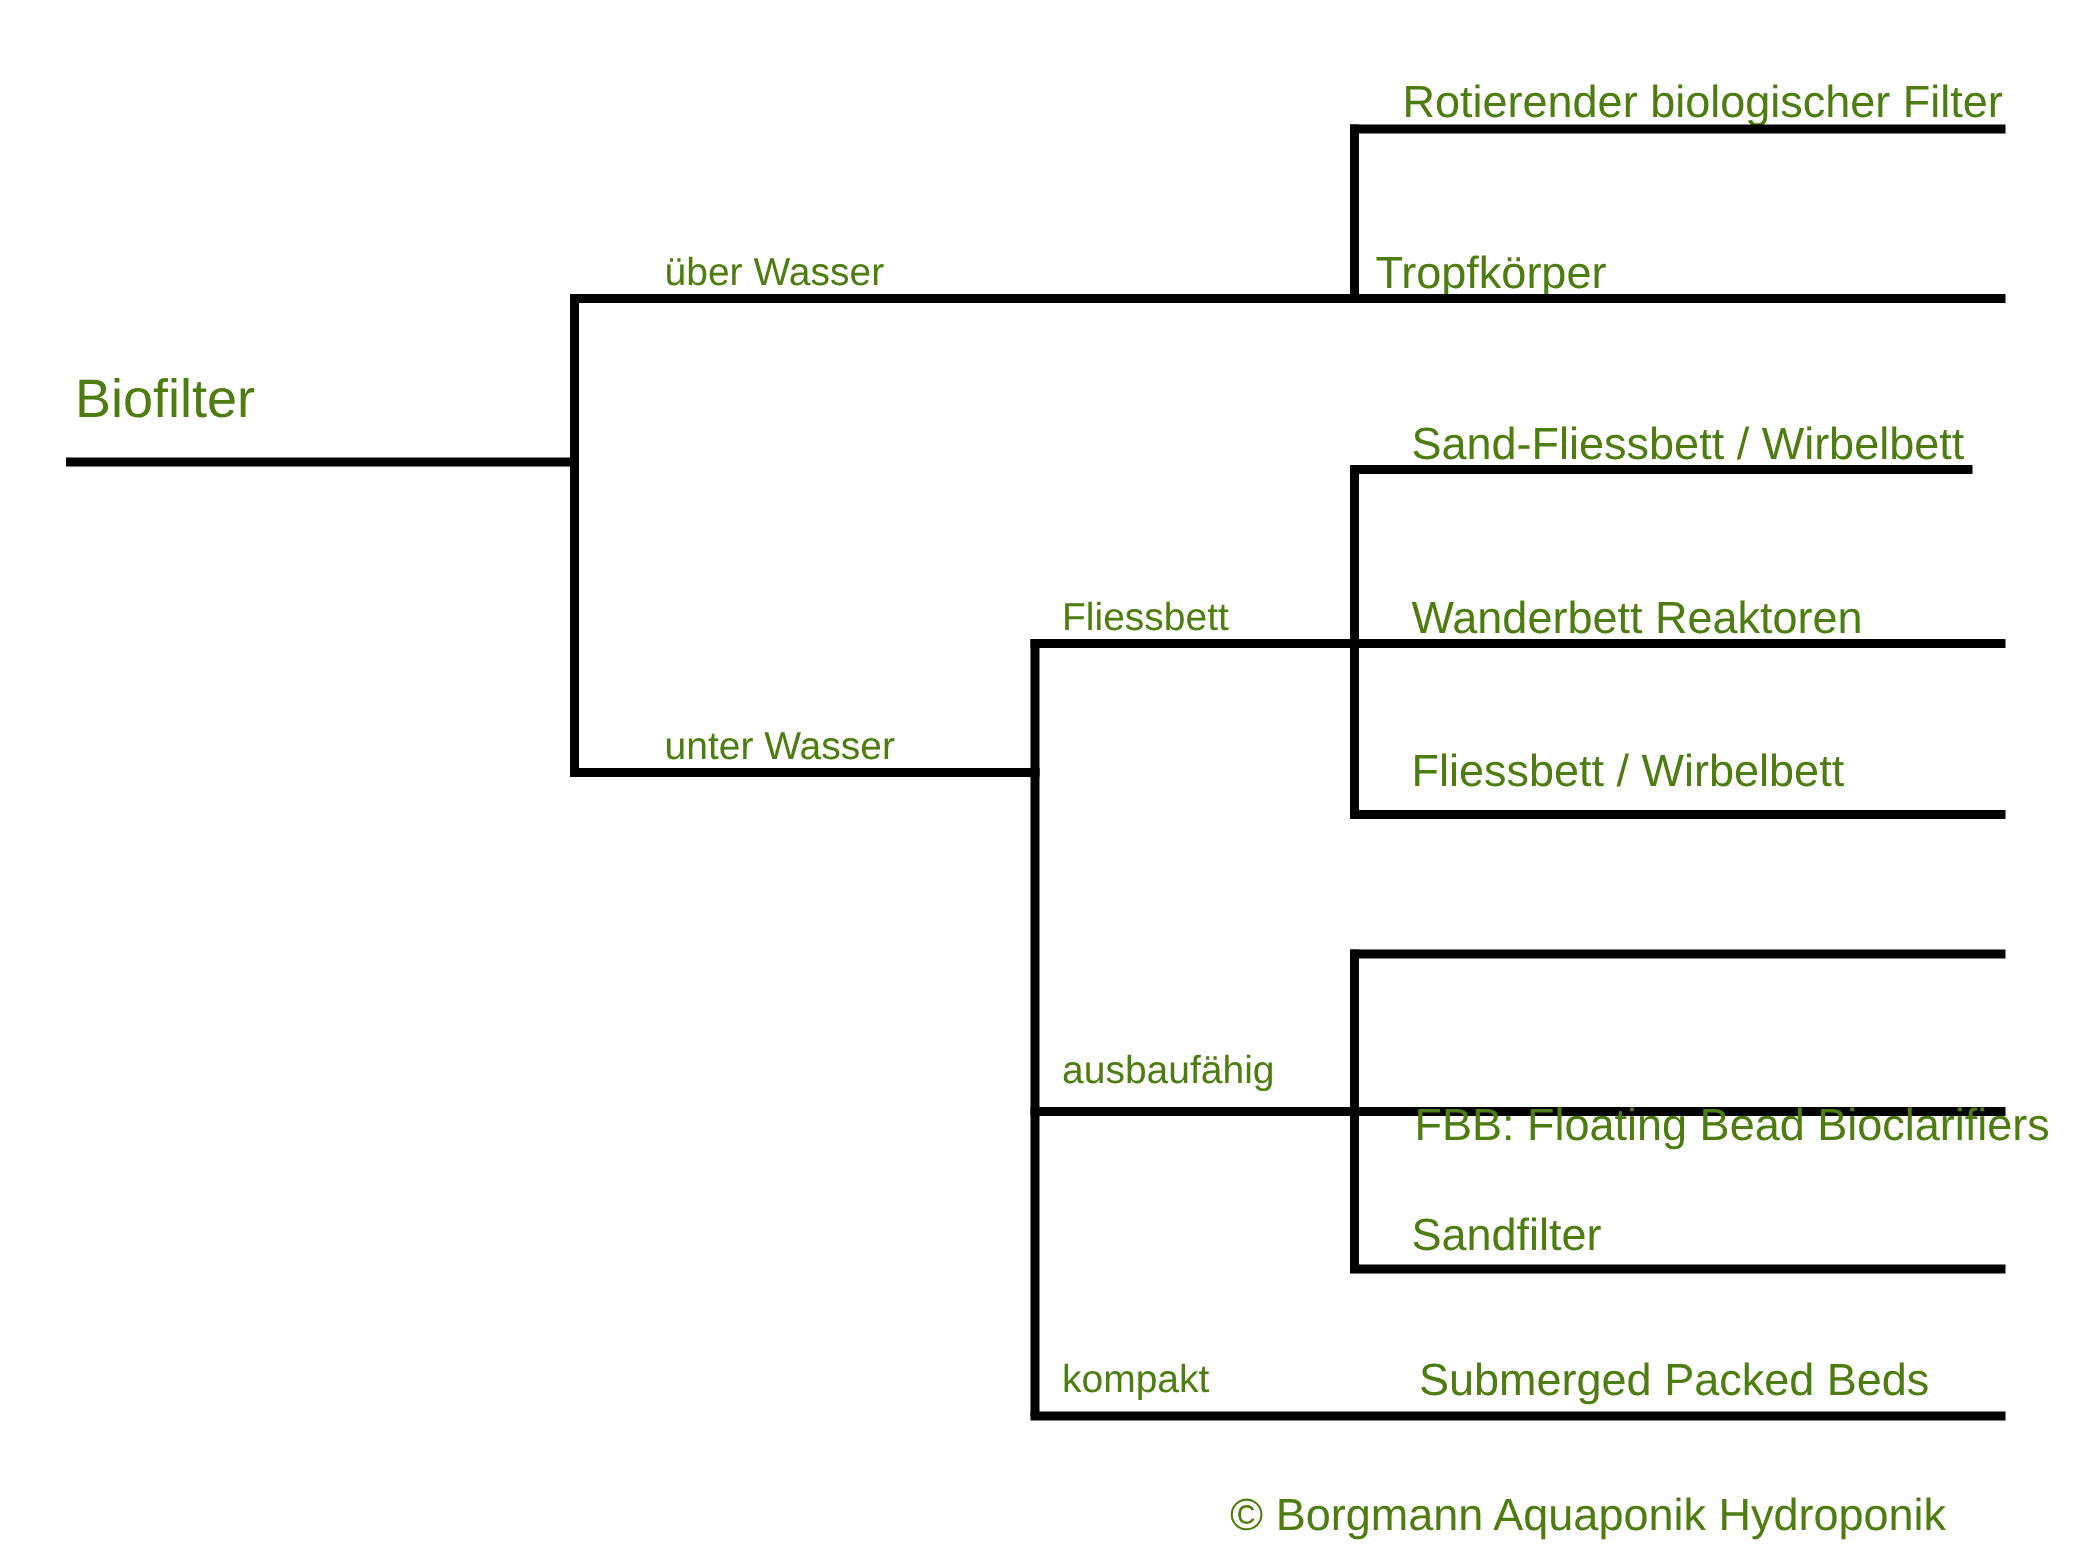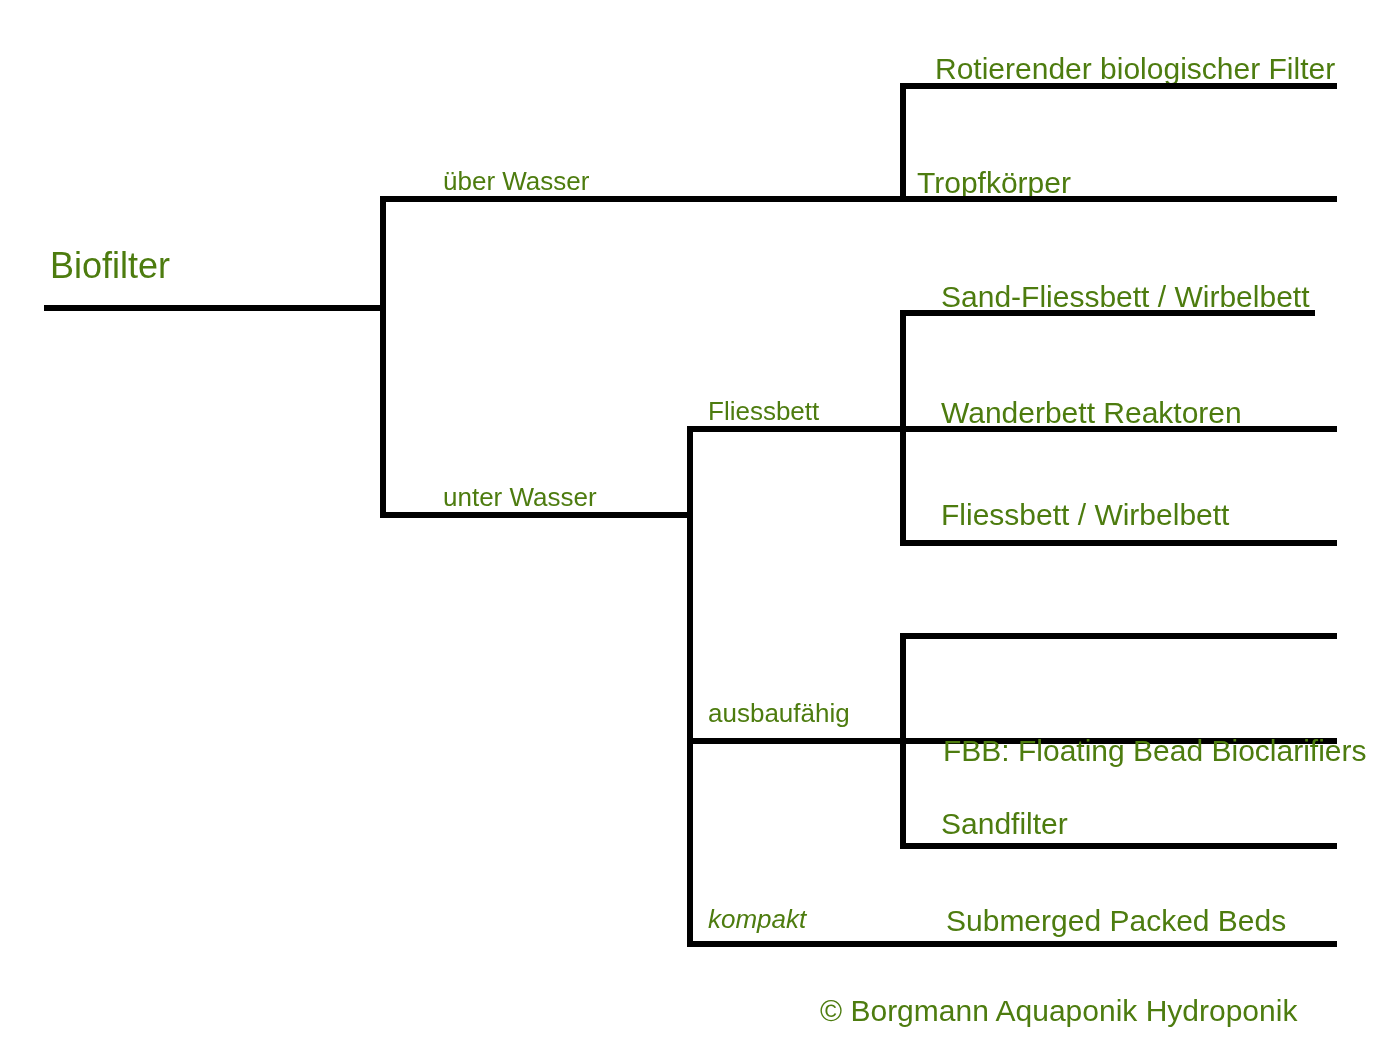--- a/index.html
+++ b/index.html
@@ -91,20 +91,20 @@
 
   <div class="vline" style="left:900px; top:633px; height:212px;"></div>
 
   <div class="hline" style="left:900px; top:633px; width:437px;"></div>
 
   <div class="label leaf-label" style="left:943px; top:700px;margin-top:36px;">FBB: Floating Bead Bioclarifiers</div>
 
   <div class="label leaf-label" style="left:941px; top:809px;">Sandfilter</div>
   <div class="hline" style="left:900px; top:843px; width:437px;"></div>
 
-  <div class="label branch-label" style="left:708px; top:906px;font-style:italic;">kompakt</div>
+  <div class="label branch-label" style="left:708px; top:906px;">kompakt</div>
 
   <div class="label leaf-label" style="left:946px; top:906px;">Submerged Packed Beds</div>
   <div class="hline" style="left:687px; top:941px; width:650px;"></div>
 
   <div class="label credit-label" style="left:820px; top:996px;">© Borgmann Aquaponik Hydroponik</div>
 
 </div>
 
 </body></html>

